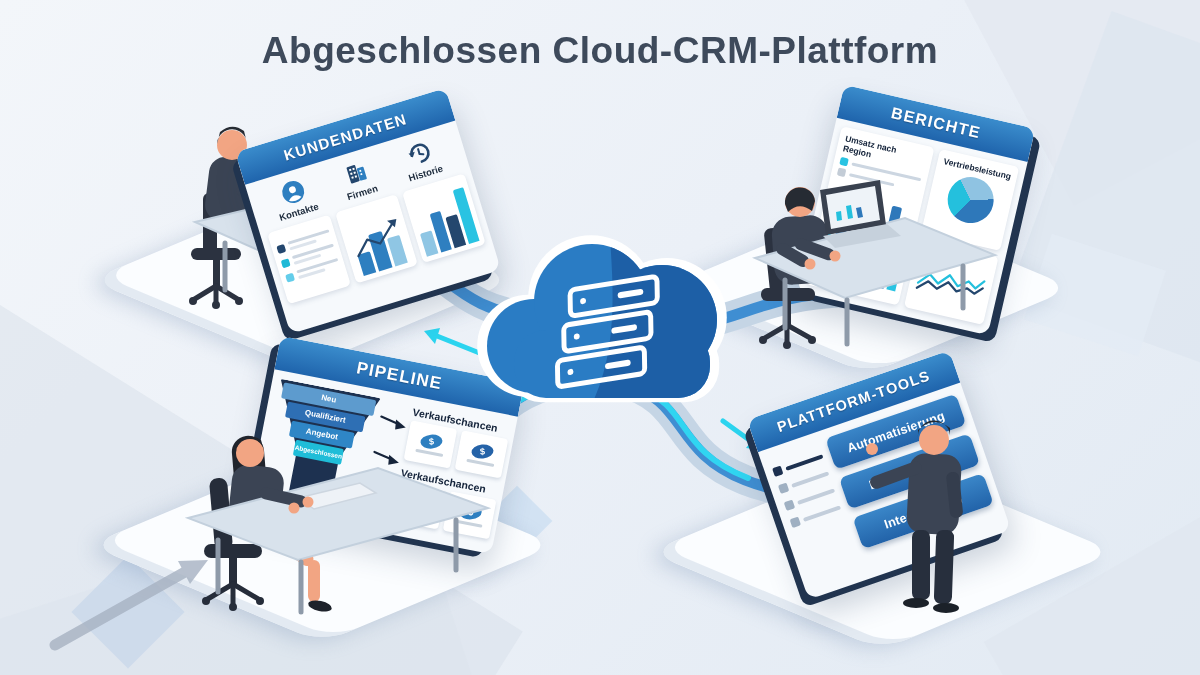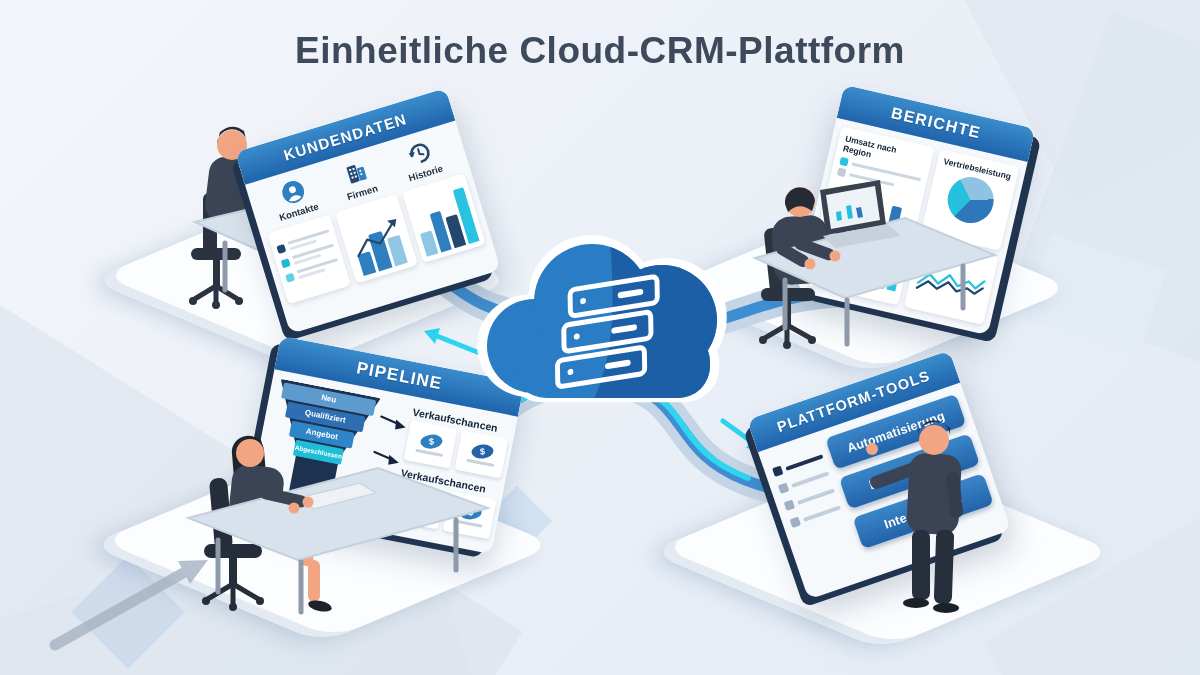--- a/index.html
+++ b/index.html
@@ -85,21 +85,21 @@
 
   <div class="deco" style="left:-180px;top:430px;width:640px;height:420px;background:#d7dfe9;opacity:.5;transform:rotate(32deg);"></div>
   <div class="deco" style="left:-60px;top:560px;width:520px;height:240px;background:#dce3ec;opacity:.55;transform:rotate(-18deg);"></div>
   <div class="deco" style="left:1000px;top:-90px;width:300px;height:240px;background:#e4e9f1;opacity:.85;transform:rotate(-28deg);"></div>
   <div class="deco" style="left:1050px;top:60px;width:340px;height:300px;background:#dde6f0;opacity:.7;transform:rotate(20deg);"></div>
   <div class="deco" style="left:1010px;top:560px;width:280px;height:180px;background:#dfe7f0;opacity:.7;transform:rotate(-30deg);"></div>
   <div class="deco" style="left:88px;top:572px;width:80px;height:80px;background:#c6d6e9;opacity:.7;transform:rotate(45deg);"></div>
   <div class="deco" style="left:492px;top:496px;width:50px;height:50px;background:#cfe0f2;opacity:.9;transform:rotate(45deg);"></div>
   <div class="deco" style="left:1035px;top:250px;width:120px;height:90px;background:#e3ebf4;opacity:.85;transform:rotate(18deg);"></div>
 
-  <div class="title">Einheitliche Cloud-CRM-Plattform</div>
+  <div class="title">Abgeschlossen Cloud-CRM-Plattform</div>
 
   <div class="platform" style="left:152px;top:130px;width:300px;height:300px;transform:scaleY(.42) rotate(45deg);"></div>
   <div class="platform" style="left:723px;top:143px;width:290px;height:290px;transform:scaleY(.42) rotate(45deg);"></div>
   <div class="platform" style="left:157px;top:380px;width:330px;height:330px;transform:scaleY(.42) rotate(45deg);"></div>
   <div class="platform" style="left:717px;top:387px;width:330px;height:330px;transform:scaleY(.42) rotate(45deg);"></div>
 
   <svg class="abs z2" width="1200" height="675" viewBox="0 0 1200 675" style="left:0;top:0;">
     <g opacity=".8">
       <line x1="55" y1="645" x2="185" y2="572" stroke="#a7b2c2" stroke-width="11" stroke-linecap="round"></line>
       <polygon points="208,560 190,584 178,561" fill="#a7b2c2"></polygon>

